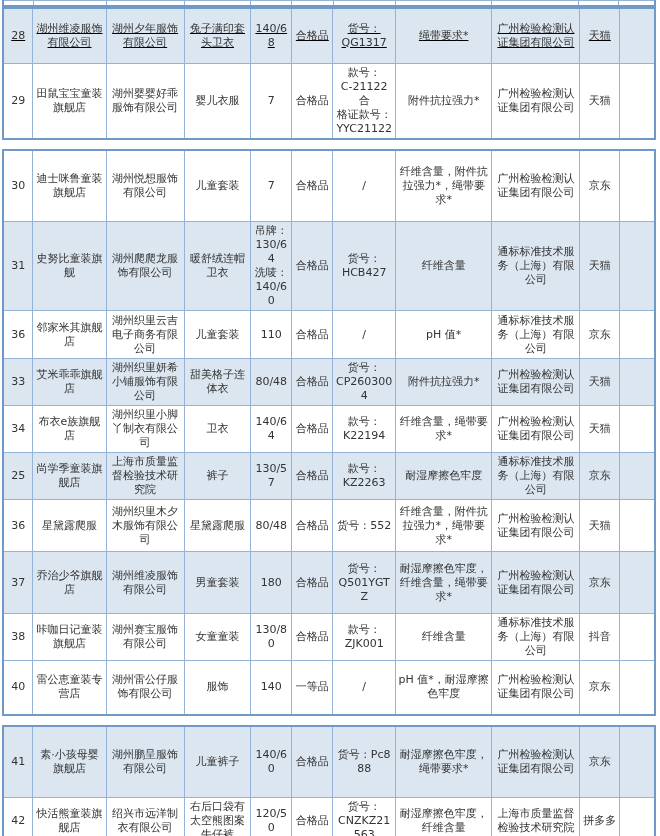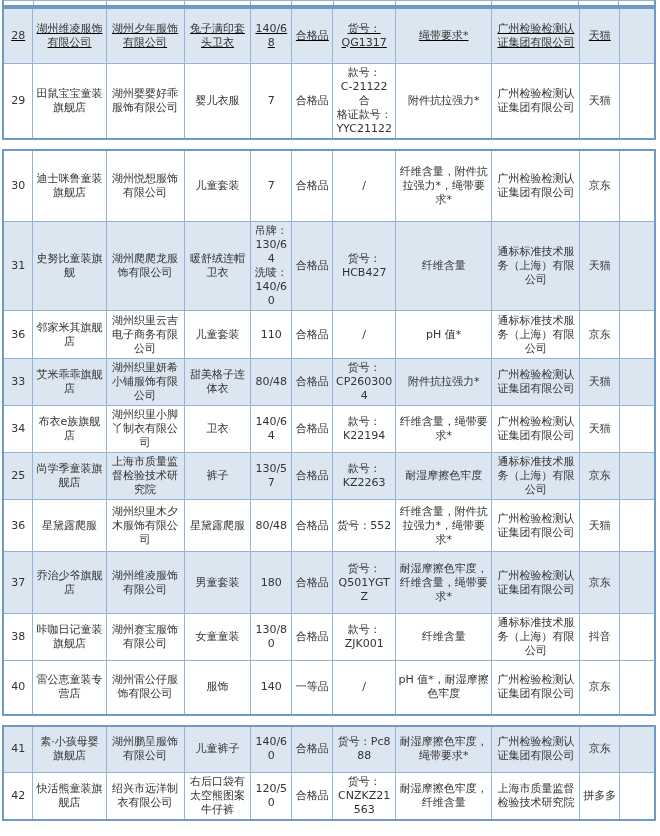--- a/index.html
+++ b/index.html
@@ -273,21 +273,21 @@
           <col style="width: 10.2%;">
           <col style="width: 6.3%;">
           <col style="width: 6.3%;">
           <col style="width: 9.6%;">
           <col style="width: 14.8%;">
           <col style="width: 13.5%;">
           <col style="width: 6.1%;">
           <col style="width: 5.4%;">
         </colgroup>
         <tbody>
-          <tr class="shaded" style="height: 47px; padding-left: 16px;">
+          <tr class="shaded" style="height: 72px; padding-left: 16px;">
             <td>41</td>
             <td>素·小孩母婴旗舰店</td>
             <td>湖州鹏呈服饰有限公司</td>
             <td>儿童裤子</td>
             <td class="pre">140/60</td>
             <td>合格品</td>
             <td class="pre">货号：Pc888</td>
             <td>耐湿摩擦色牢度，绳带要求*</td>
             <td>广州检验检测认证集团有限公司</td>
             <td>京东</td>

